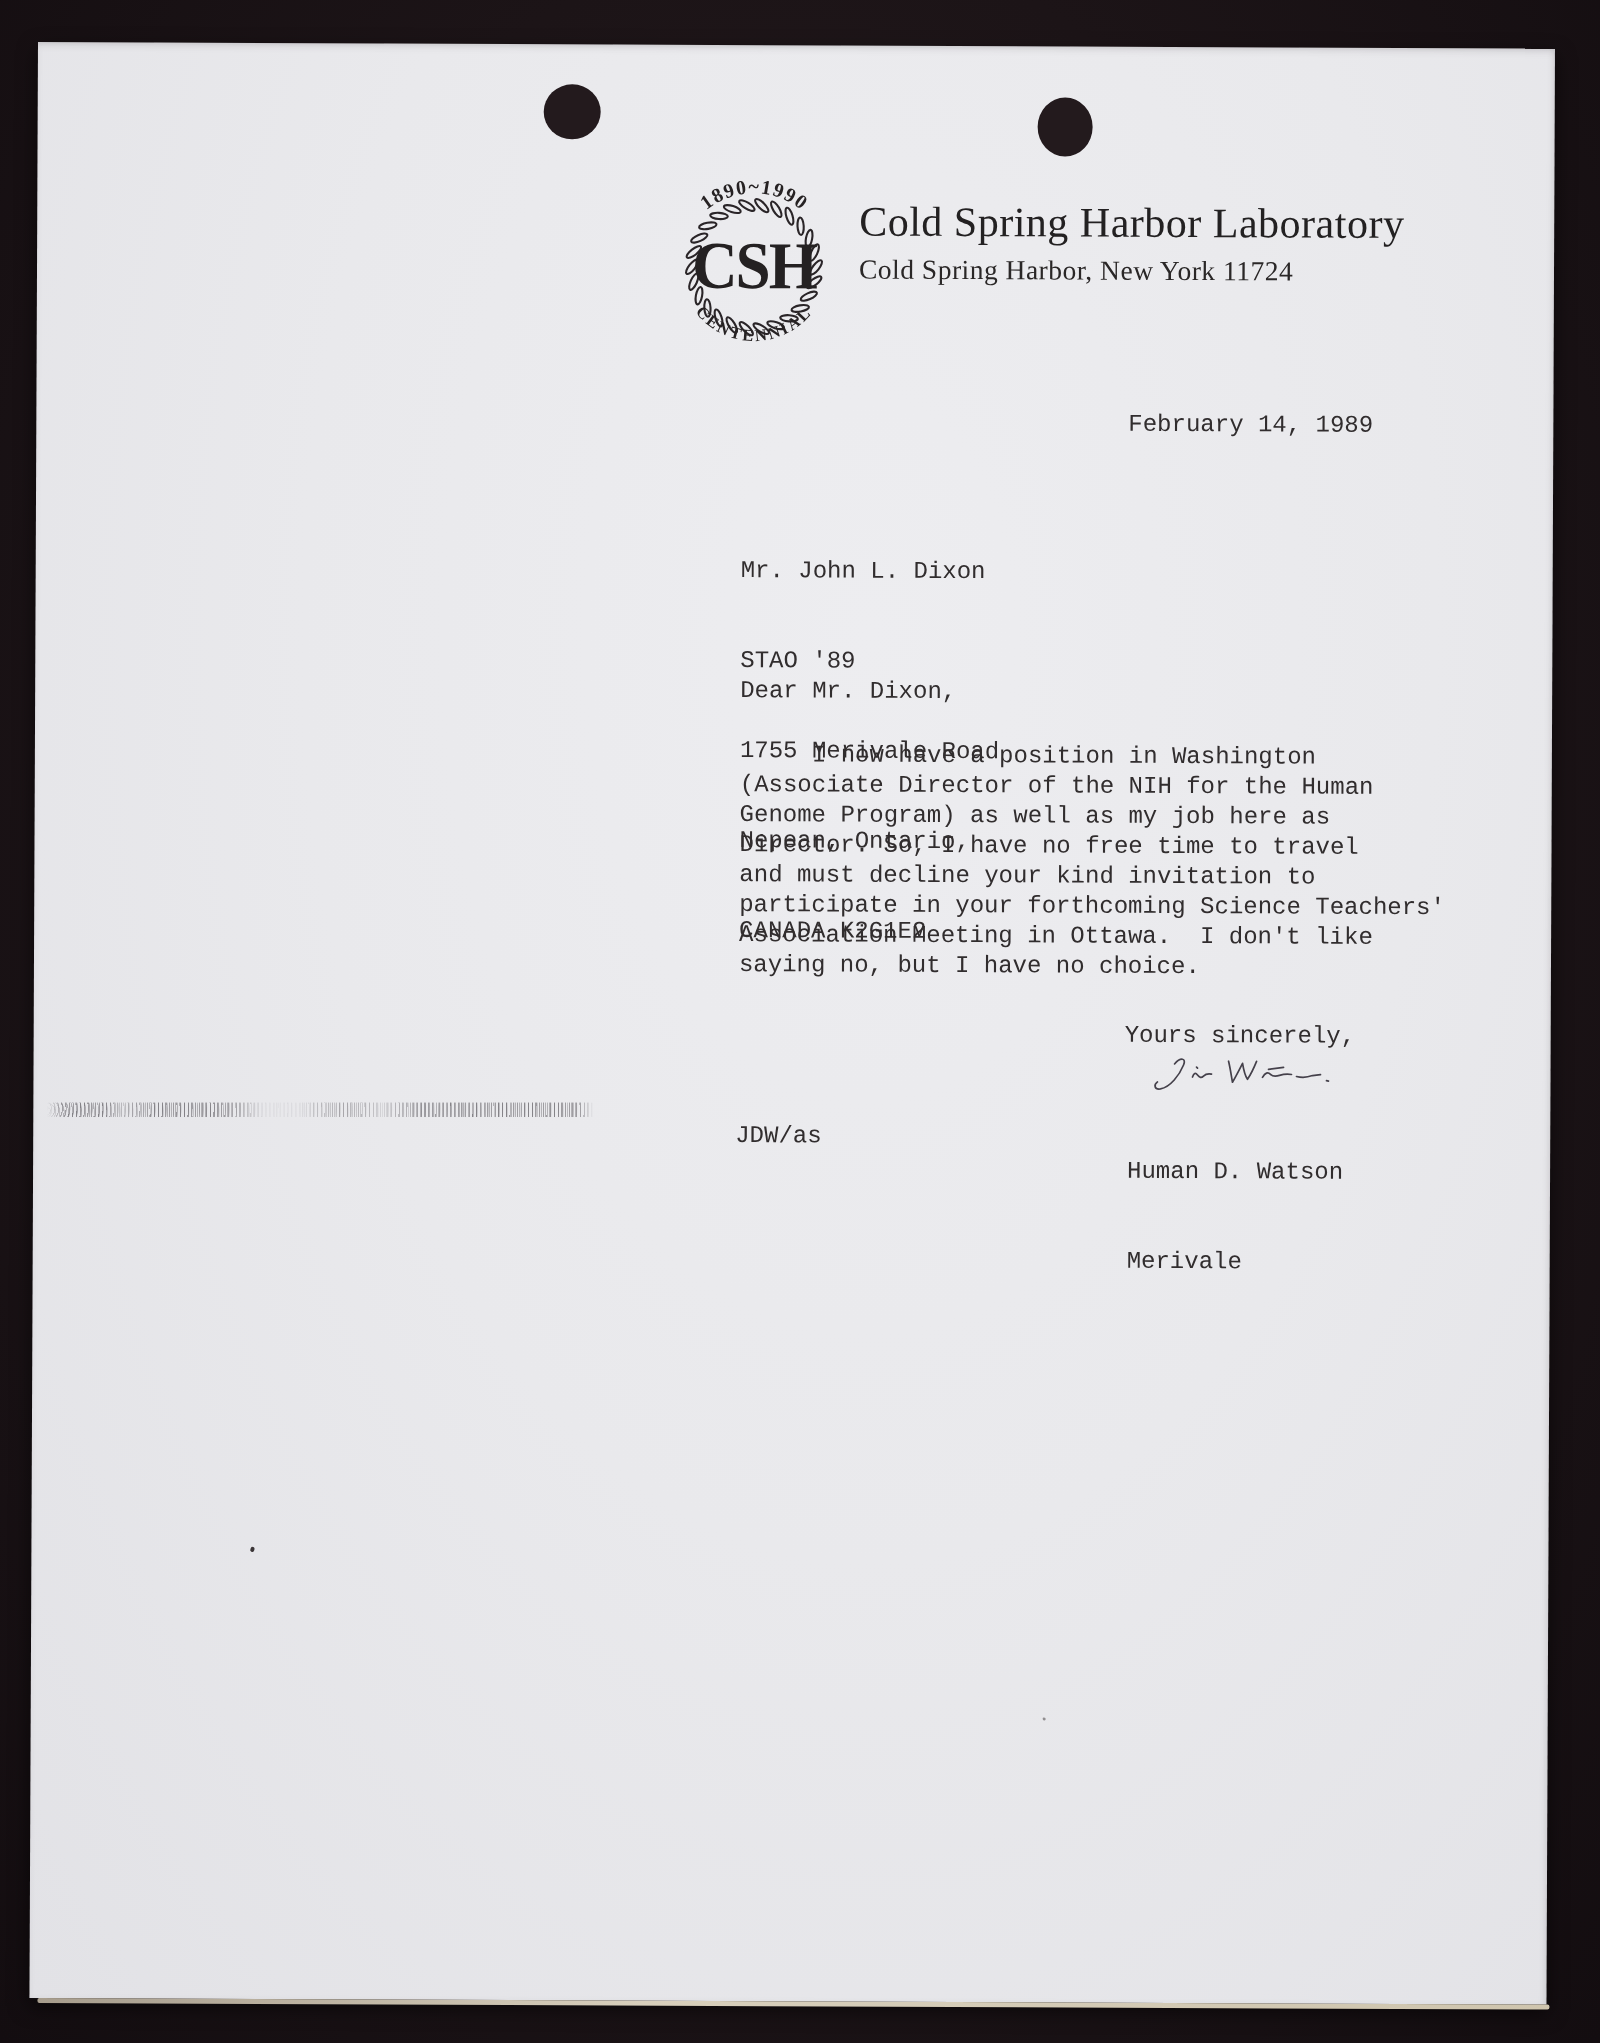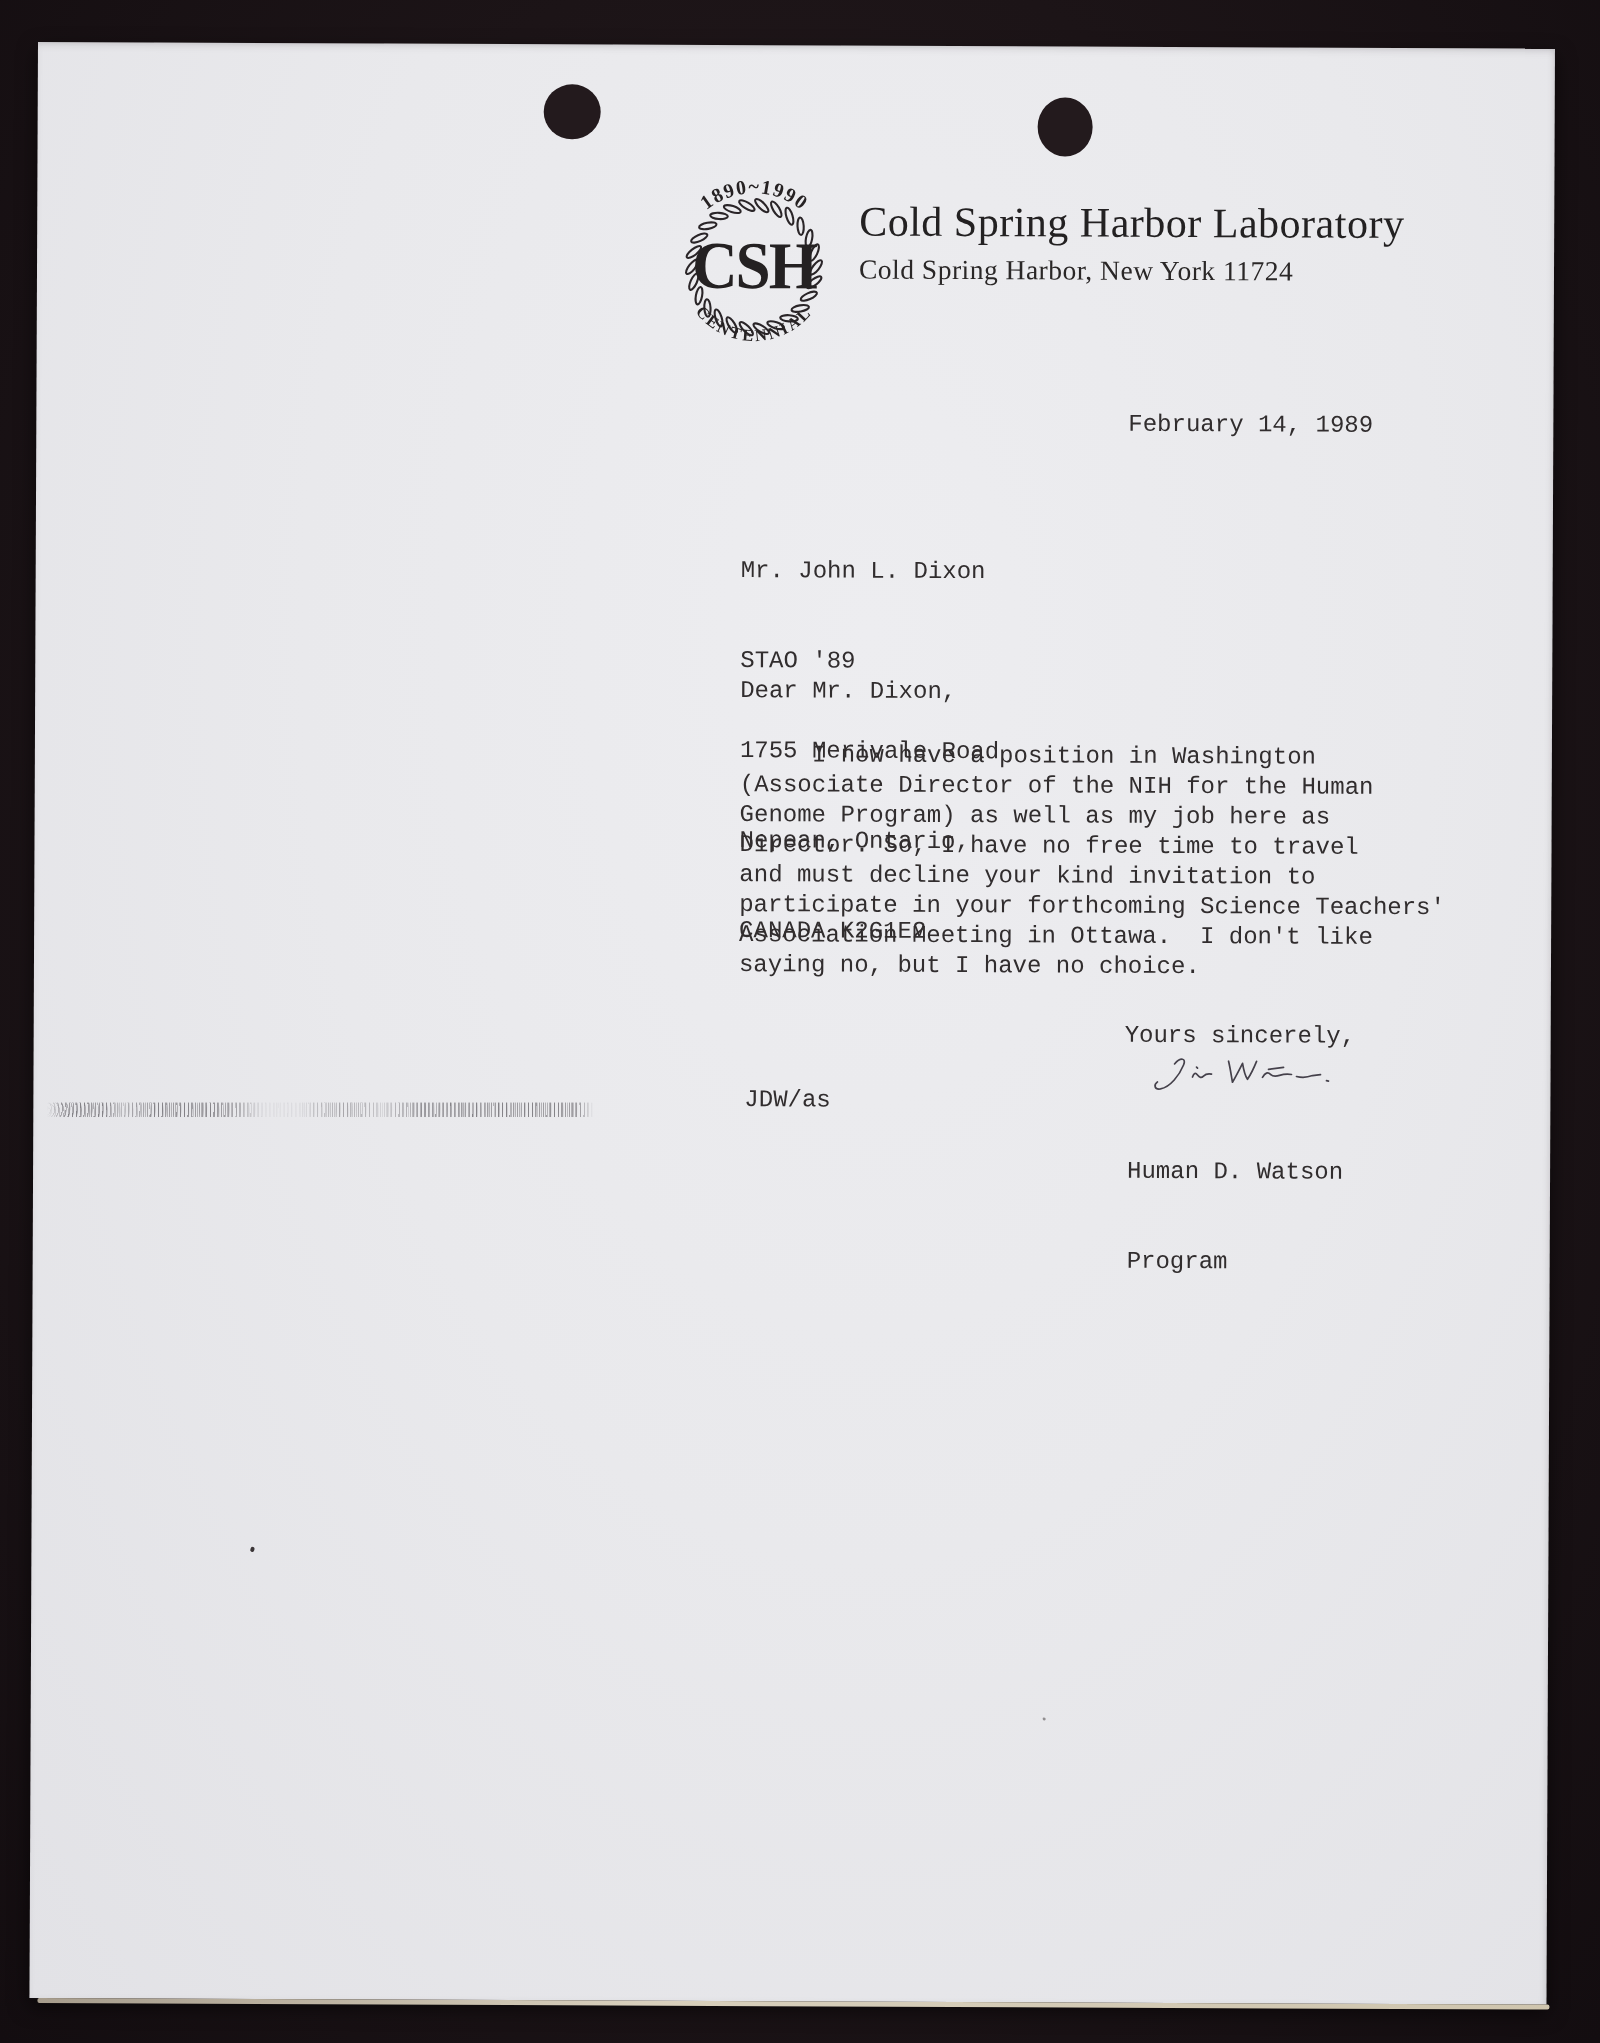--- a/index.html
+++ b/index.html
@@ -42,21 +42,21 @@
   .typed{
     position:absolute;font-family:"Liberation Mono","DejaVu Sans Mono",monospace;
     font-size:24px;line-height:30px;color:#312d2e;white-space:pre;
   }
   .date{left:1092px;top:363px;}
   .recipient{left:705px;top:451px;}
   .salutation{left:705px;top:631px;text-align:right;}
   .body-text{left:705px;top:695px;}
   .closing{left:1091px;top:974px;}
   .signer{left:1094px;top:1050px;}
-  .initials{left:702px;top:1040px;margin-left:9px;}
+  .initials{left:702px;top:1076px;}
 
   
   .signature{position:absolute;left:1107px;top:1002px;width:212px;height:55px;}
   .signature path{fill:none;stroke:#45414b;stroke-width:1.7px;stroke-linecap:round;stroke-linejoin:round;}
 
   
   .smudge{
     position:absolute;left:8px;top:1059px;width:558px;height:15px;
     background:
       repeating-radial-gradient(circle at 2px 6px, rgba(73,70,76,.55) 0 .8px, transparent 1.4px 3.7px),
@@ -152,21 +152,21 @@
       <path d="M56 18 l1 1"></path>
       <path d="M88 12 C90 20 91 28 92 33 C96 26 100 18 102 14 C103 20 105 27 107 30 C111 24 114 17 116 12"></path>
       <path d="M122 28 q4 -7 8 -3 q3 3 9 1 q6 -2 12 -1"></path>
       <path d="M128 20 l15 -2"></path>
       <path d="M156 27 q8 2 16 -1 l8 -1"></path>
       <path d="M186 31 l2 0.5"></path>
     </svg>
 
     <div class="typed signer">
       <div>Human D. Watson</div>
-      <div>Program</div>
+      <div>Merivale</div>
     </div>
 
     <div class="typed initials">JDW/as</div>
 
     <div class="smudge"></div>
     <div class="speck speck-1"></div>
     <div class="speck speck-2"></div>
 
   </div>
 </div>

